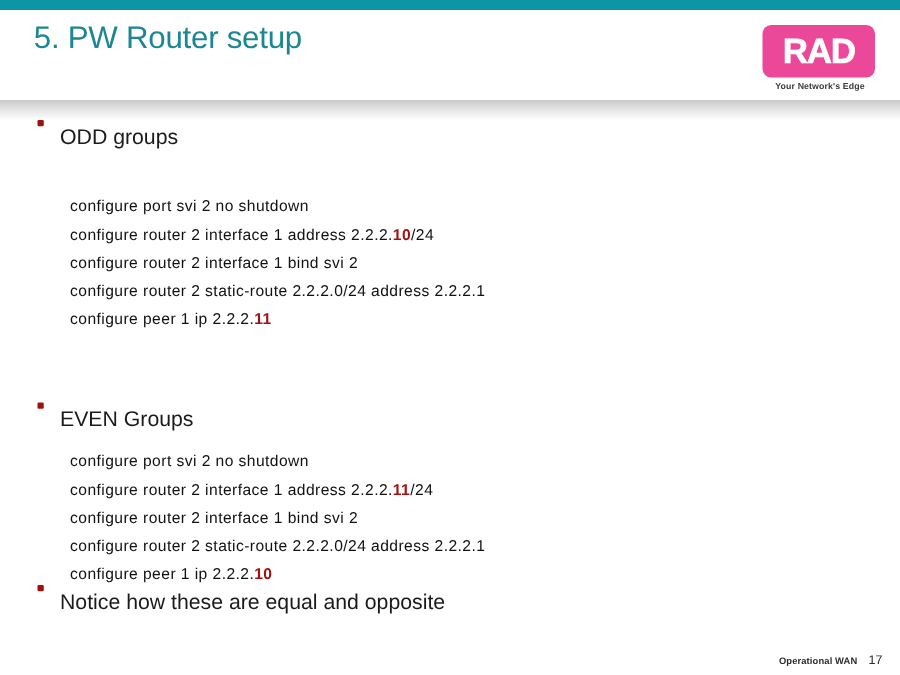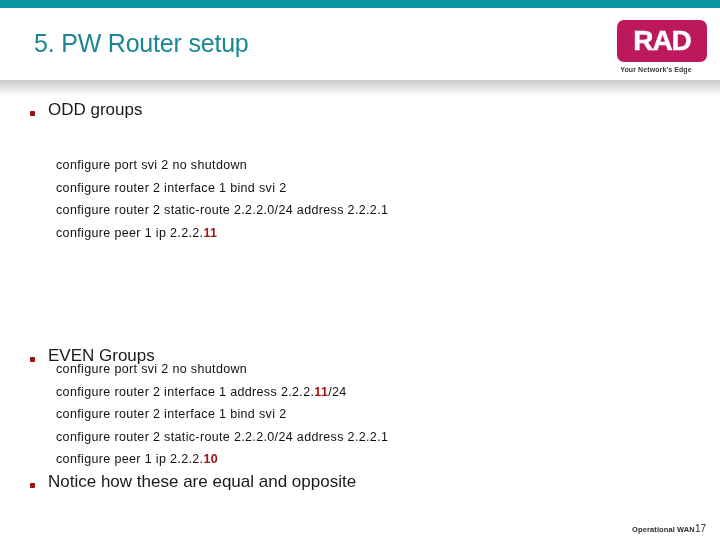--- a/index.html
+++ b/index.html
@@ -28,44 +28,43 @@
   .header {
     position: absolute;
     left: 0; top: 8px;
     width: 720px;
     height: 72px;
     background: #ffffff;
   }
   .slide-title {
     position: absolute;
     left: 27px;
-    top: 21px;
+    top: 8px;
     font-size: 25px;
     color: #1b8792;
     font-weight: 400;
     letter-spacing: -0.2px;
     white-space: nowrap;
-    margin-left: 7px;
   }
 
   
   .logo-wrap {
     position: absolute;
     right: 16px;
     top: 12px;
     width: 96px;
     height: 62px;
   }
   .logo-box {
     width: 90px;
     height: 42px;
-    background: #be185d;
+    background: #ec4899;
     border-radius: 7px;
     position: relative;
-    margin-left: 9px;
+    margin-left: 2px;
   }
   .logo-text {
     position: absolute;
     left: 0; right: 0;
     top: 4px;
     text-align: center;
     color: #ffffff;
     font-family: "Liberation Sans", sans-serif;
     font-weight: 700;
     font-size: 28px;
@@ -99,21 +98,21 @@
   .content {
     position: absolute;
     left: 0; top: 96px;
     width: 720px;
     height: 444px;
   }
 
   .bullet-row {
     position: absolute;
     display: flex;
-    align-items: flex-end;
+    align-items: flex-start;
   }
   .bullet-dot {
     width: 5px;
     height: 5px;
     background: #9d1111;
     border-radius: 1px;
     display: inline-block;
     margin-right: 13px;
     position: relative;
     top: -4px;
@@ -139,31 +138,32 @@
     letter-spacing: 0.35px;
   }
   .hl {
     color: #a11212;
     font-weight: 700;
   }
 
   
   #bullet-odd   { left: 30px; top: 4px; }
   #code-odd     { top: 58px; }
-  #bullet-even  { left: 30px; top: 230px; margin-top: 20px; }
+  #bullet-even  { left: 30px; top: 230px; }
   #code-even    { top: 262px; }
   #bullet-note  { left: 30px; top: 376px; }
 
   
   .footer {
     position: absolute;
     right: 14px;
     bottom: 6px;
     display: flex;
     align-items: baseline;
+    gap: 9px;
   }
   .footer-label {
     font-size: 7.5px;
     font-weight: 700;
     color: #2b2b2b;
     letter-spacing: 0.1px;
   }
   .footer-page {
     font-size: 10px;
     font-weight: 400;
@@ -191,20 +191,21 @@
 
 <div class="content">
 
   <div class="bullet-row" id="bullet-odd">
     <span class="bullet-dot"></span>
     <span class="bullet-text">ODD groups</span>
   </div>
 
   <div class="code-block" id="code-odd">
     <div class="code-line"><span>configure port svi 2 no shutdown</span><span class="hl"></span><span></span></div>
+    <div class="code-line"><span>configure router 2 interface 1 address 2.2.2.</span><span class="hl">10</span><span>/24</span></div>
     <div class="code-line"><span>configure router 2 interface 1 bind svi 2</span><span class="hl"></span><span></span></div>
     <div class="code-line"><span>configure router 2 static-route 2.2.2.0/24 address 2.2.2.1</span><span class="hl"></span><span></span></div>
     <div class="code-line"><span>configure peer 1 ip 2.2.2.</span><span class="hl">11</span><span></span></div>
   </div>
 
   <div class="bullet-row" id="bullet-even">
     <span class="bullet-dot"></span>
     <span class="bullet-text">EVEN Groups</span>
   </div>
 

